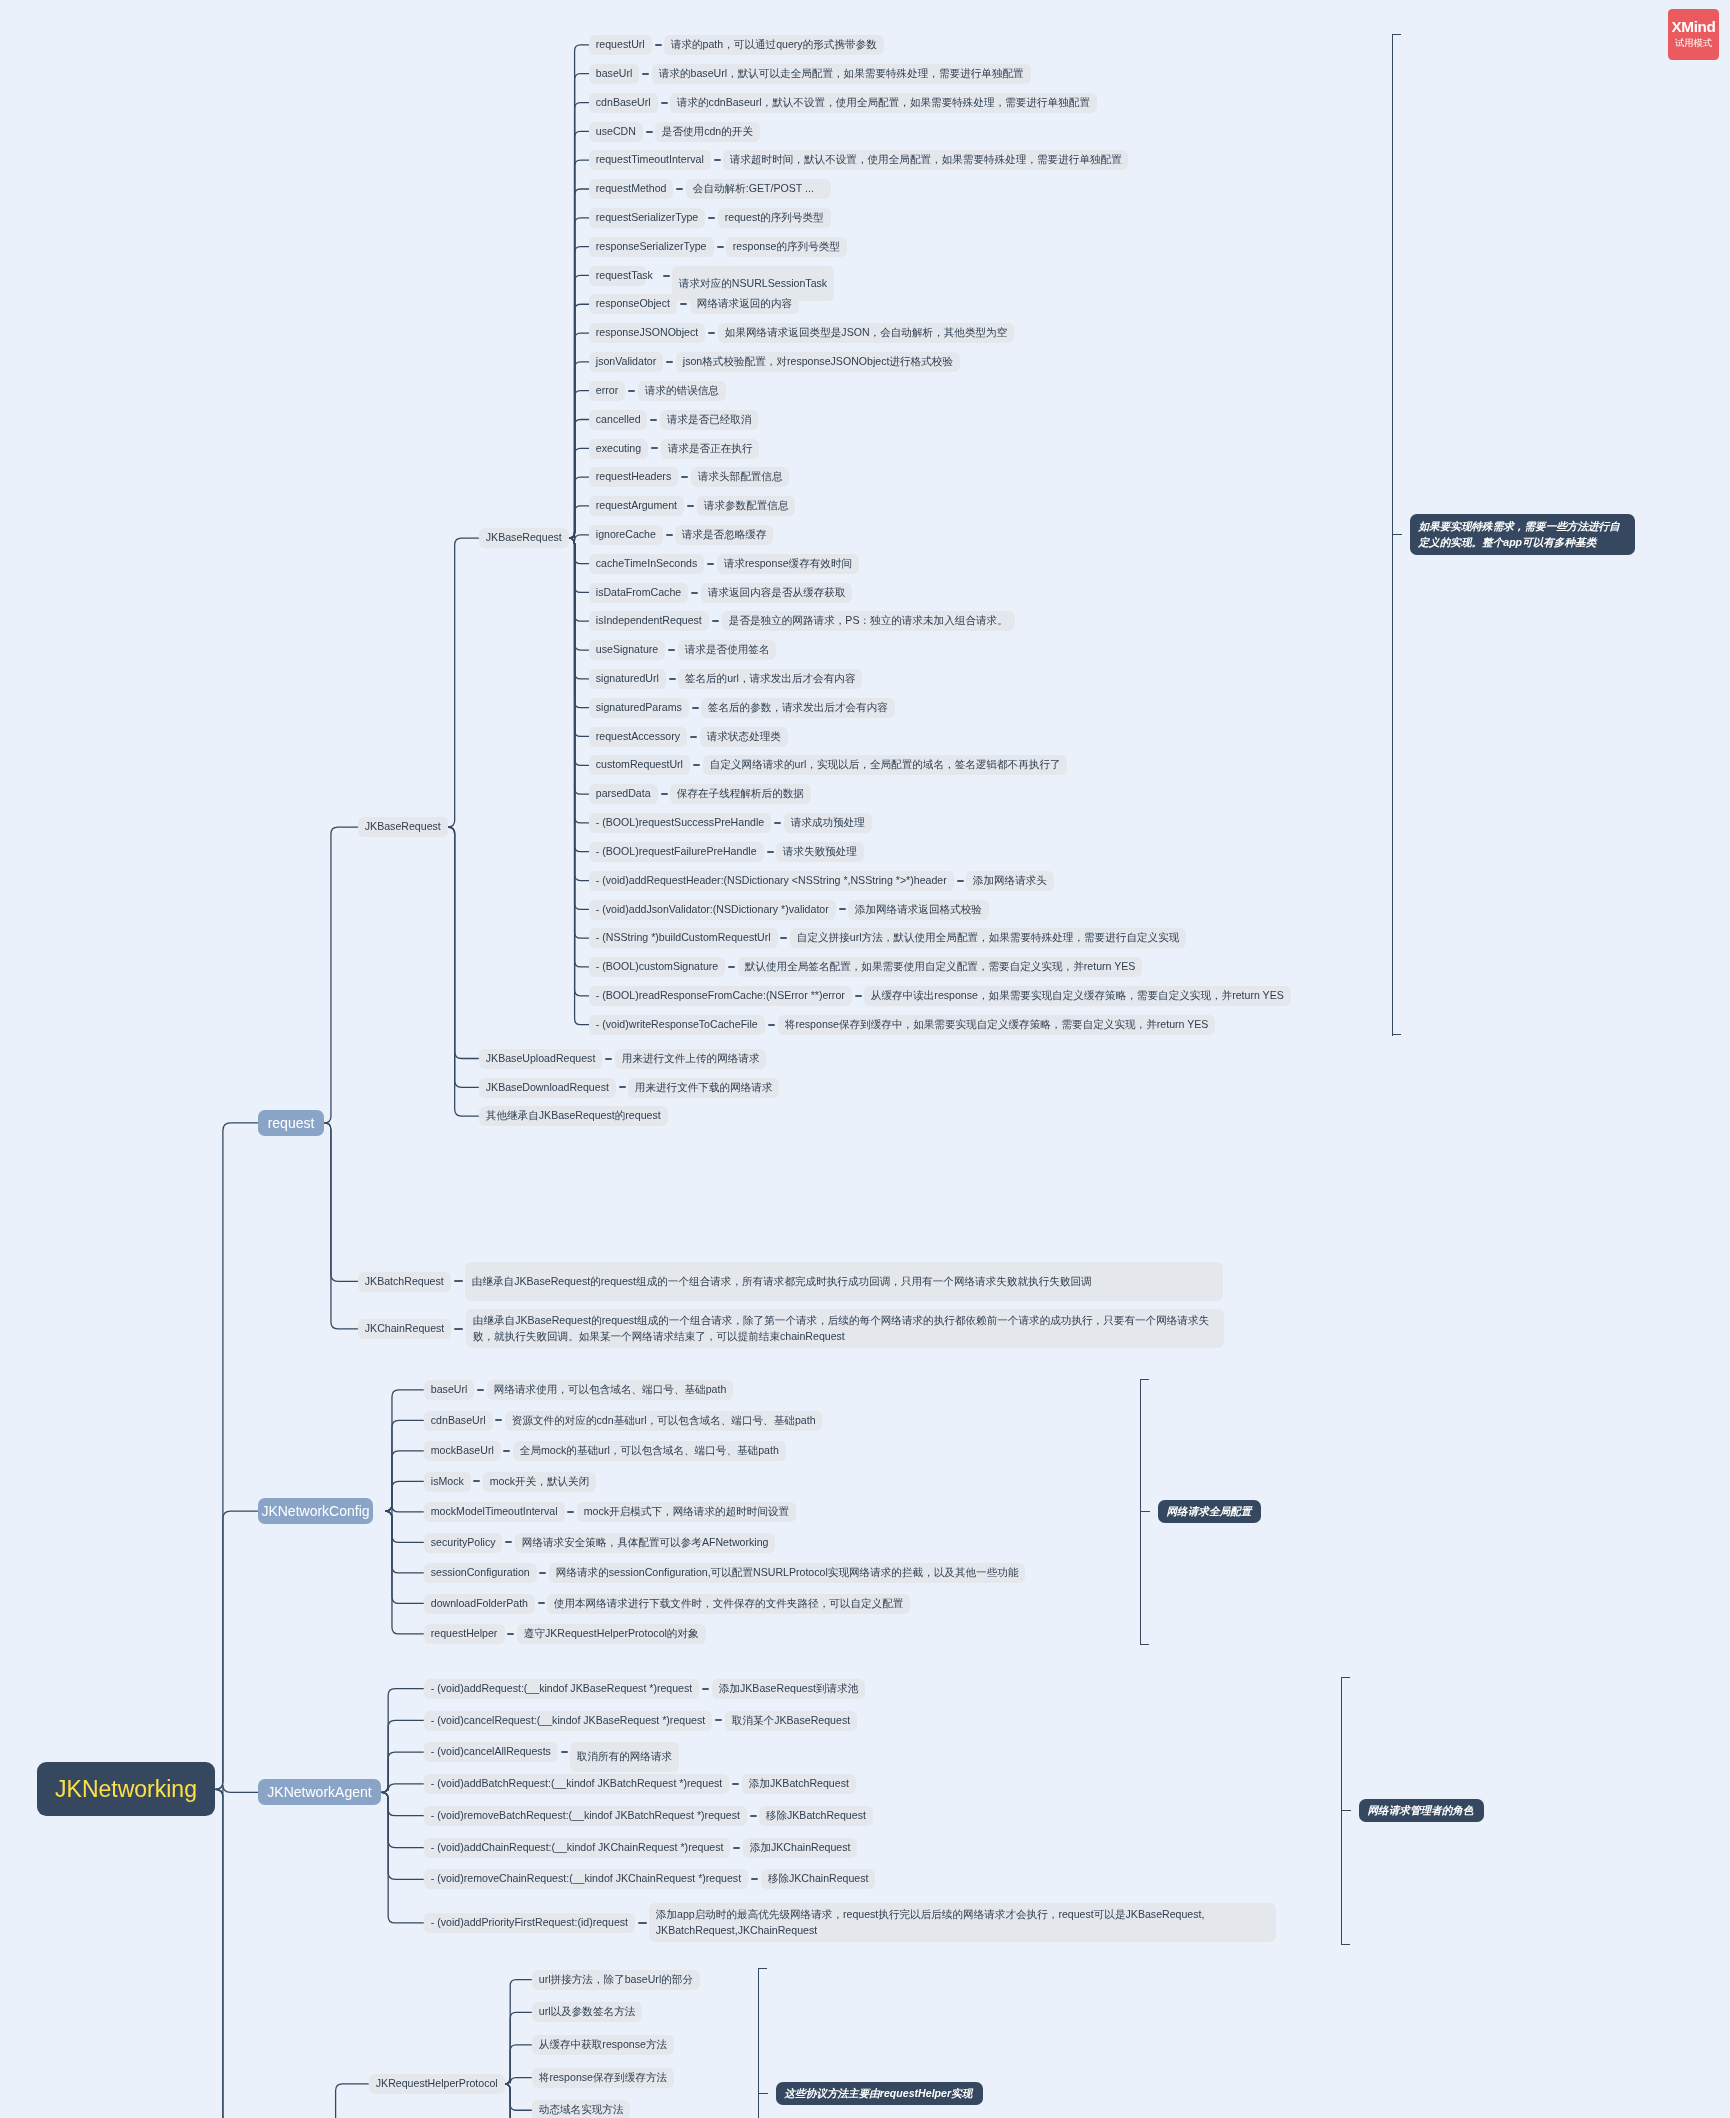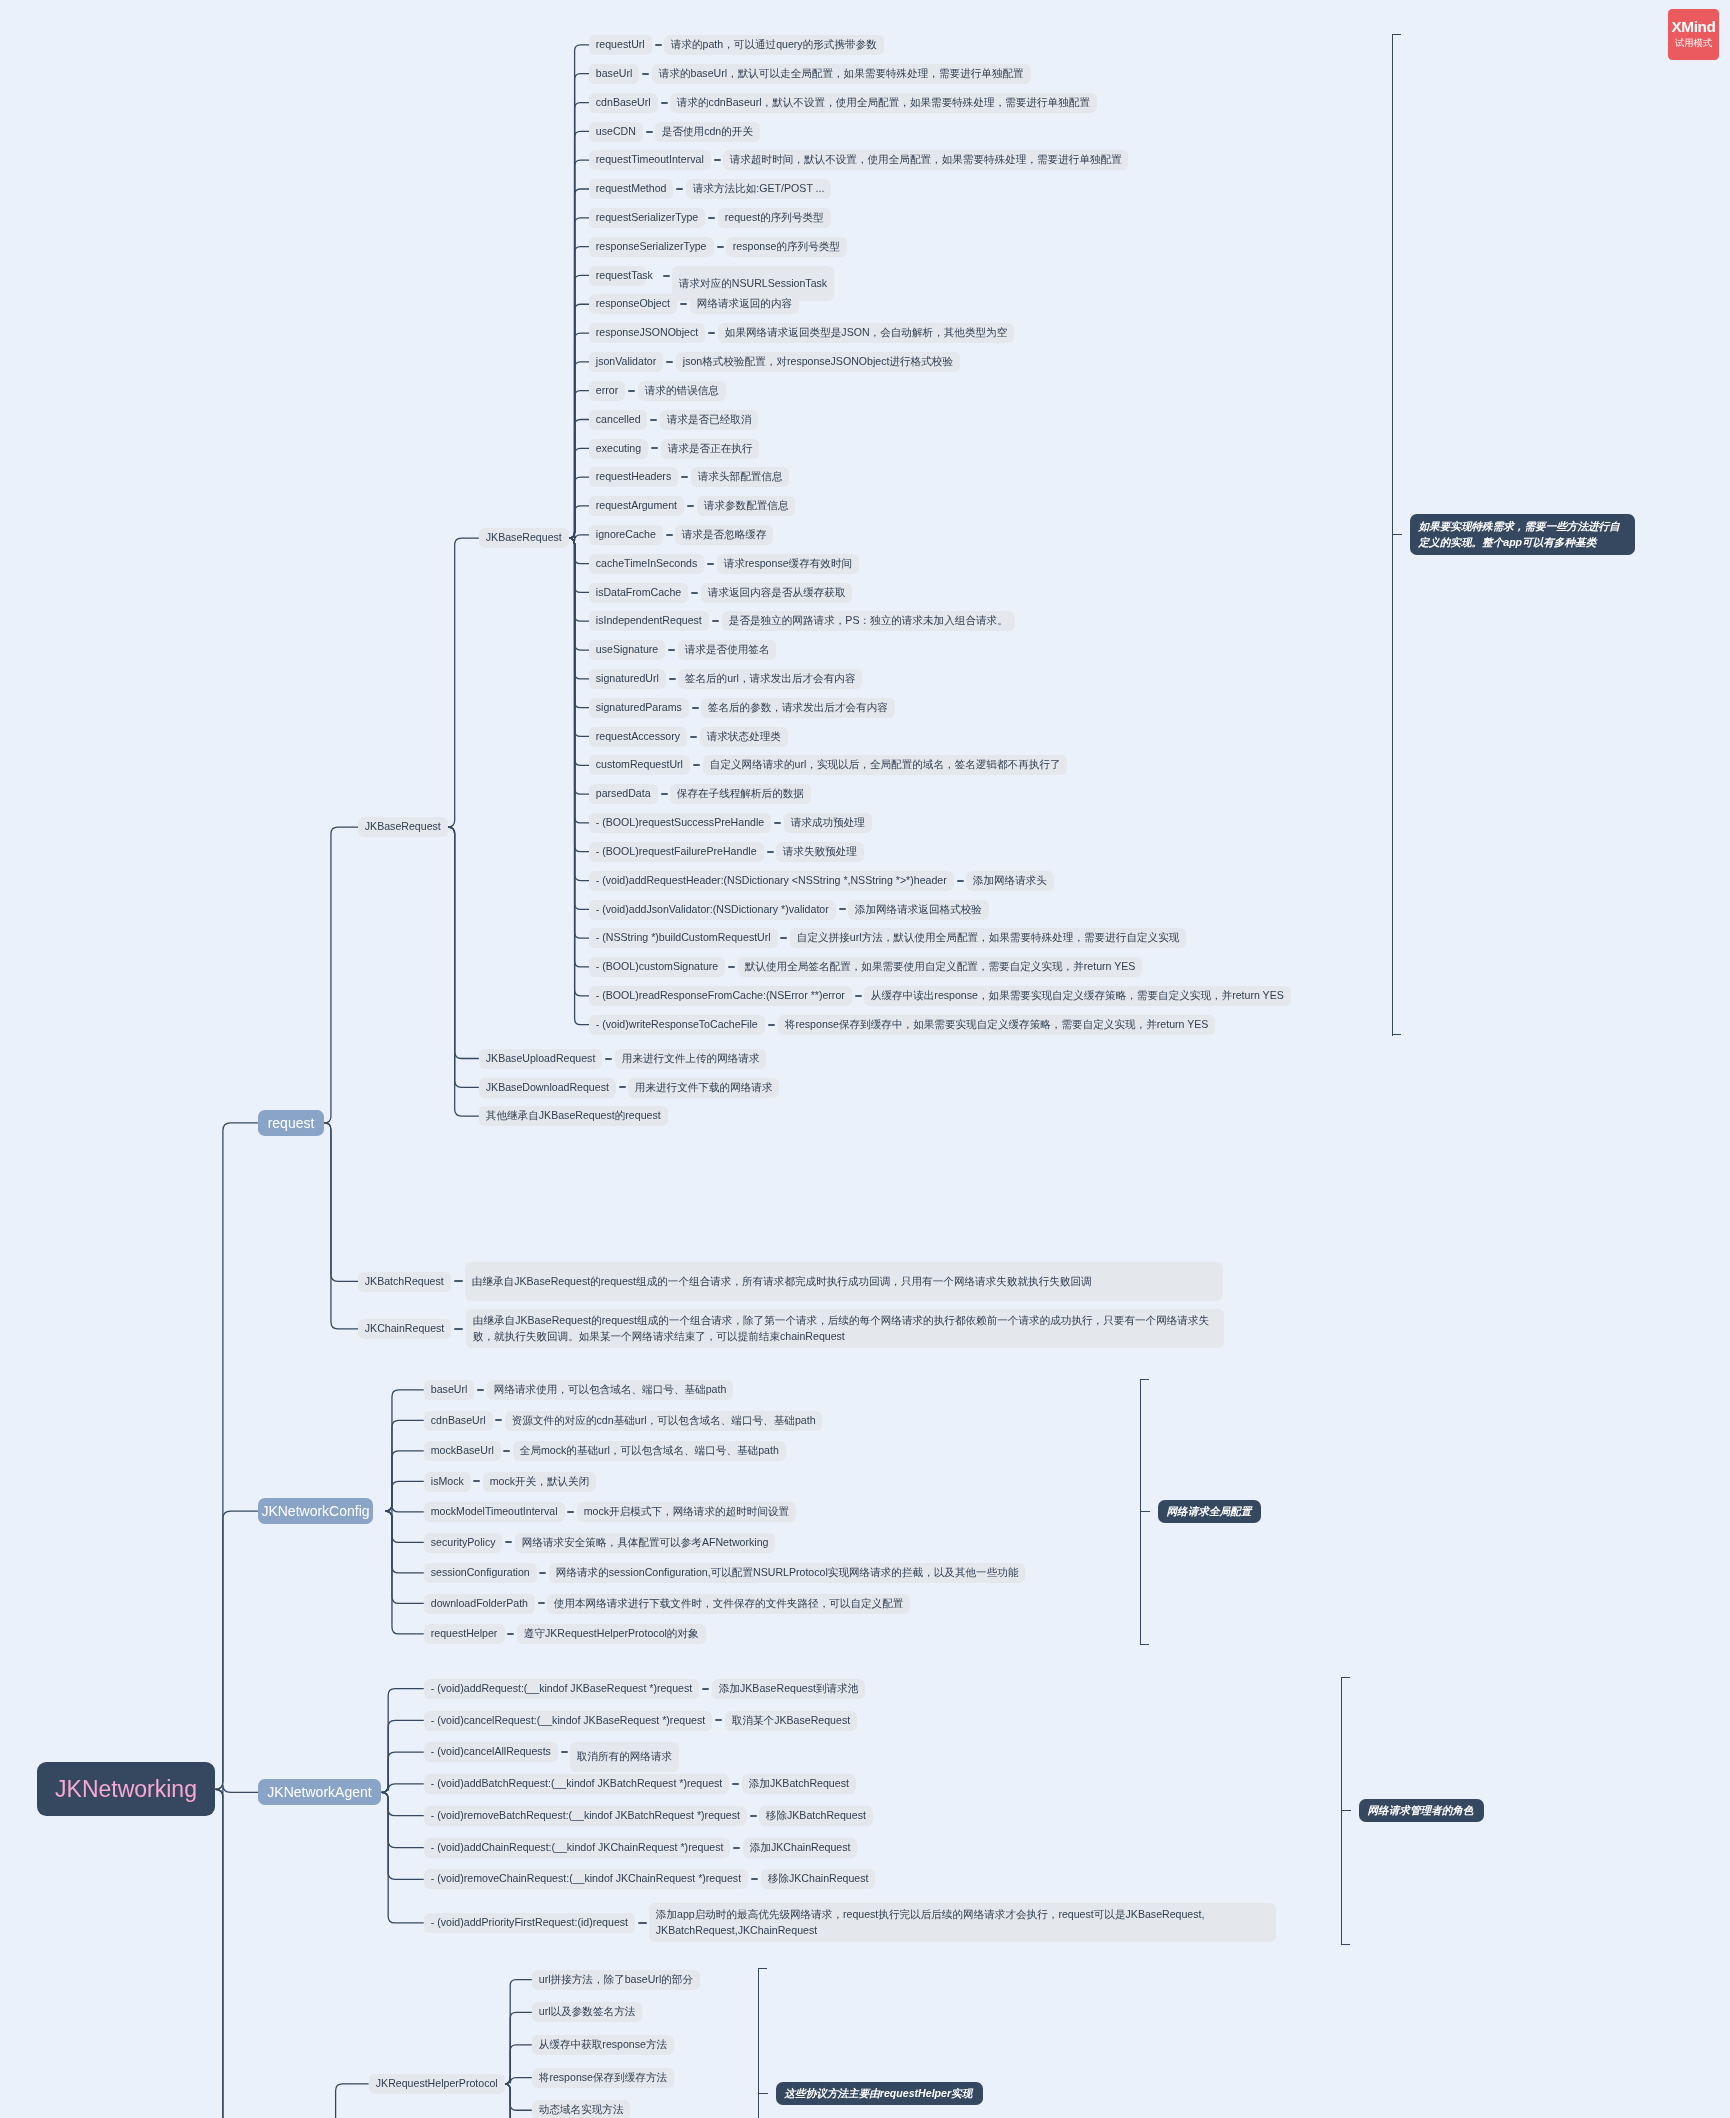--- a/index.html
+++ b/index.html
@@ -20,21 +20,21 @@
     line-height:1.45;
     padding:4.2px 6.8px;
     box-sizing:border-box;
     white-space:nowrap;
     display:flex;align-items:center;
   }
   .chip.wrap{white-space:normal;}
   .root{
     position:absolute;
     background:#35485f;
-    color:#f9a8d4;
+    color:#fde047;
     border-radius:9.3px;
     font-size:23px;
     padding:11px 17px;
     display:flex;align-items:center;justify-content:center;
     box-sizing:border-box;
   }
   .main{
     position:absolute;
     background:#8aa4c8;
     color:#ffffff;
@@ -193,21 +193,21 @@
     <div class="dash" style="left: 661px; top: 102px; width: 6.8px;"></div>
     <div class="chip" style="left: 670px; top: 93px; width: 427px; height: 19.5px; align-items: center;">请求的cdnBaseurl，默认不设置，使用全局配置，如果需要特殊处理，需要进行单独配置</div>
     <div class="chip" style="left: 589px; top: 122px; width: 54px; height: 19.5px;">useCDN</div>
     <div class="dash" style="left: 646px; top: 131px; width: 6.8px;"></div>
     <div class="chip" style="left: 655px; top: 122px; width: 105px; height: 19.5px; align-items: center;">是否使用cdn的开关</div>
     <div class="chip" style="left: 589px; top: 150px; width: 122px; height: 19.5px;">requestTimeoutInterval</div>
     <div class="dash" style="left: 714px; top: 159px; width: 6.8px;"></div>
     <div class="chip" style="left: 723px; top: 150px; width: 405px; height: 19.5px; align-items: center;">请求超时时间，默认不设置，使用全局配置，如果需要特殊处理，需要进行单独配置</div>
     <div class="chip" style="left: 589px; top: 179px; width: 84px; height: 19.5px;">requestMethod</div>
     <div class="dash" style="left: 676px; top: 188px; width: 6.8px;"></div>
-    <div class="chip" style="left: 686px; top: 179px; width: 145px; height: 19.5px; align-items: center;">请求方法比如:GET/POST ...</div>
+    <div class="chip" style="left: 686px; top: 179px; width: 145px; height: 19.5px; align-items: center;">会自动解析:GET/POST ...</div>
     <div class="chip" style="left: 589px; top: 208px; width: 116px; height: 19.5px;">requestSerializerType</div>
     <div class="dash" style="left: 708px; top: 217px; width: 6.8px;"></div>
     <div class="chip" style="left: 718px; top: 208px; width: 113px; height: 19.5px; align-items: center;">request的序列号类型</div>
     <div class="chip" style="left: 589px; top: 237px; width: 125px; height: 19.5px;">responseSerializerType</div>
     <div class="dash" style="left: 717px; top: 246px; width: 6.8px;"></div>
     <div class="chip" style="left: 726px; top: 237px; width: 121px; height: 19.5px; align-items: center;">response的序列号类型</div>
     <div class="chip" style="left: 589px; top: 266px; width: 57px; height: 19.5px;">requestTask</div>
     <div class="dash" style="left: 663px; top: 275px; width: 6.8px;"></div>
     <div class="chip" style="left: 672px; top: 266px; width: 162px; height: 35px; align-items: center;">请求对应的NSURLSessionTask</div>
     <div class="chip" style="left: 589px; top: 294px; width: 88px; height: 19.5px;">responseObject</div>

